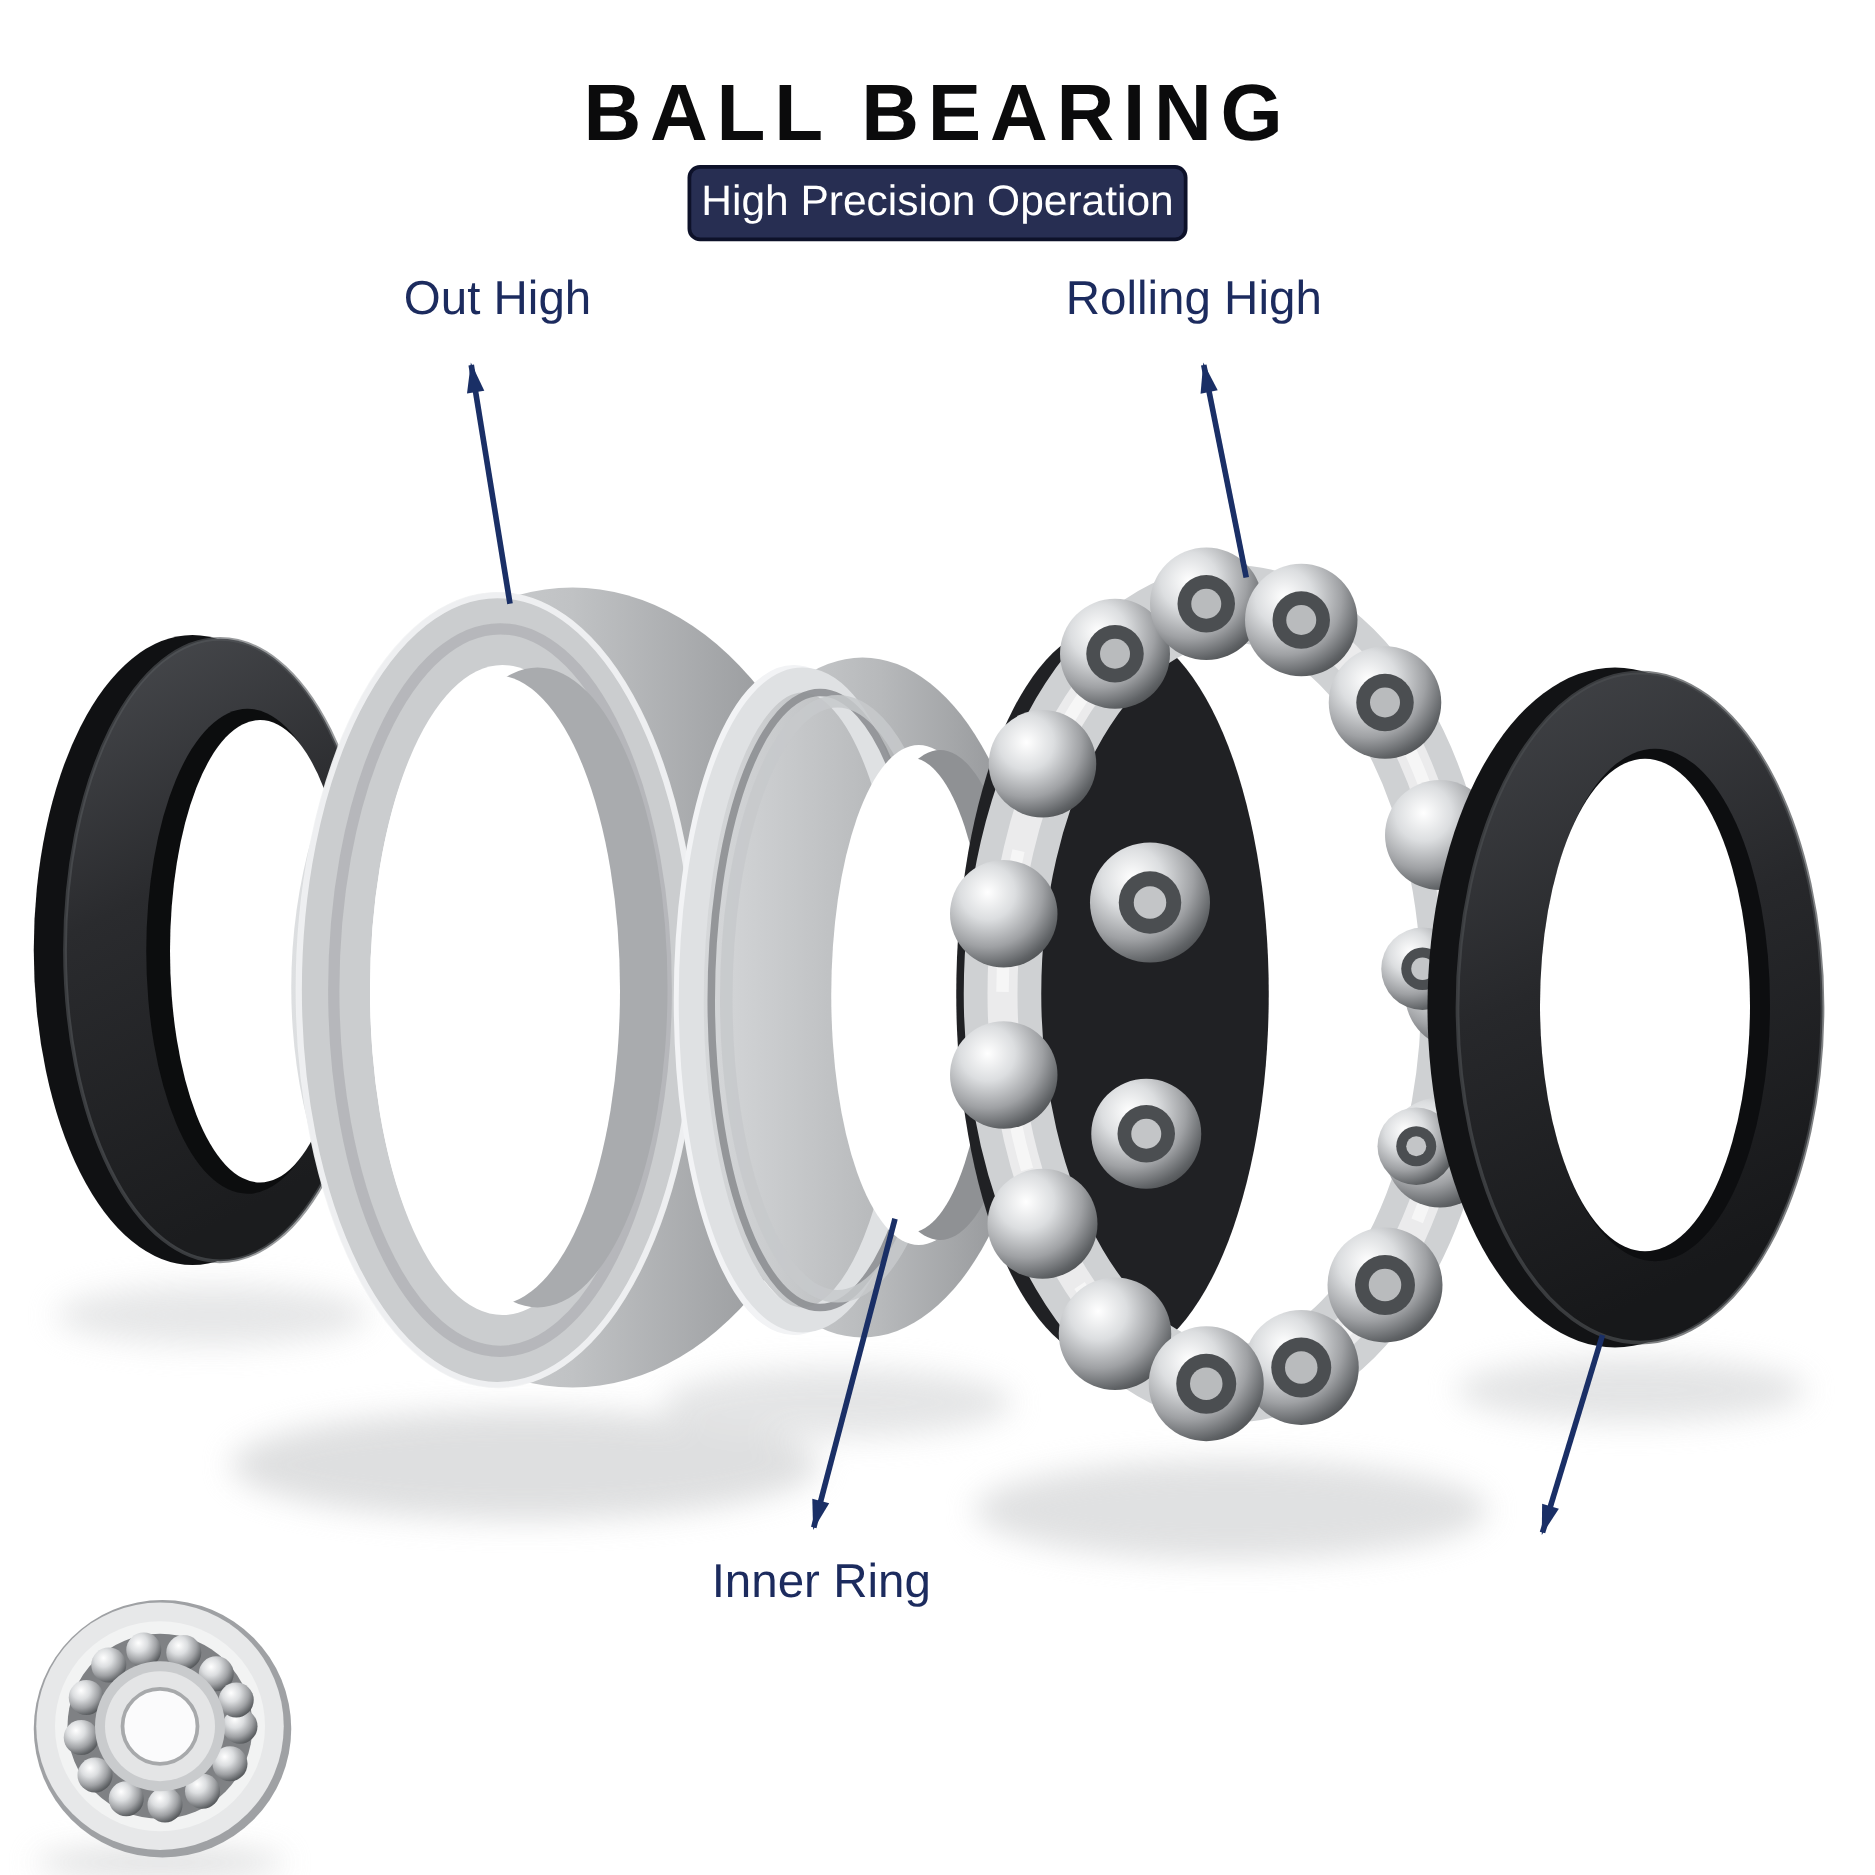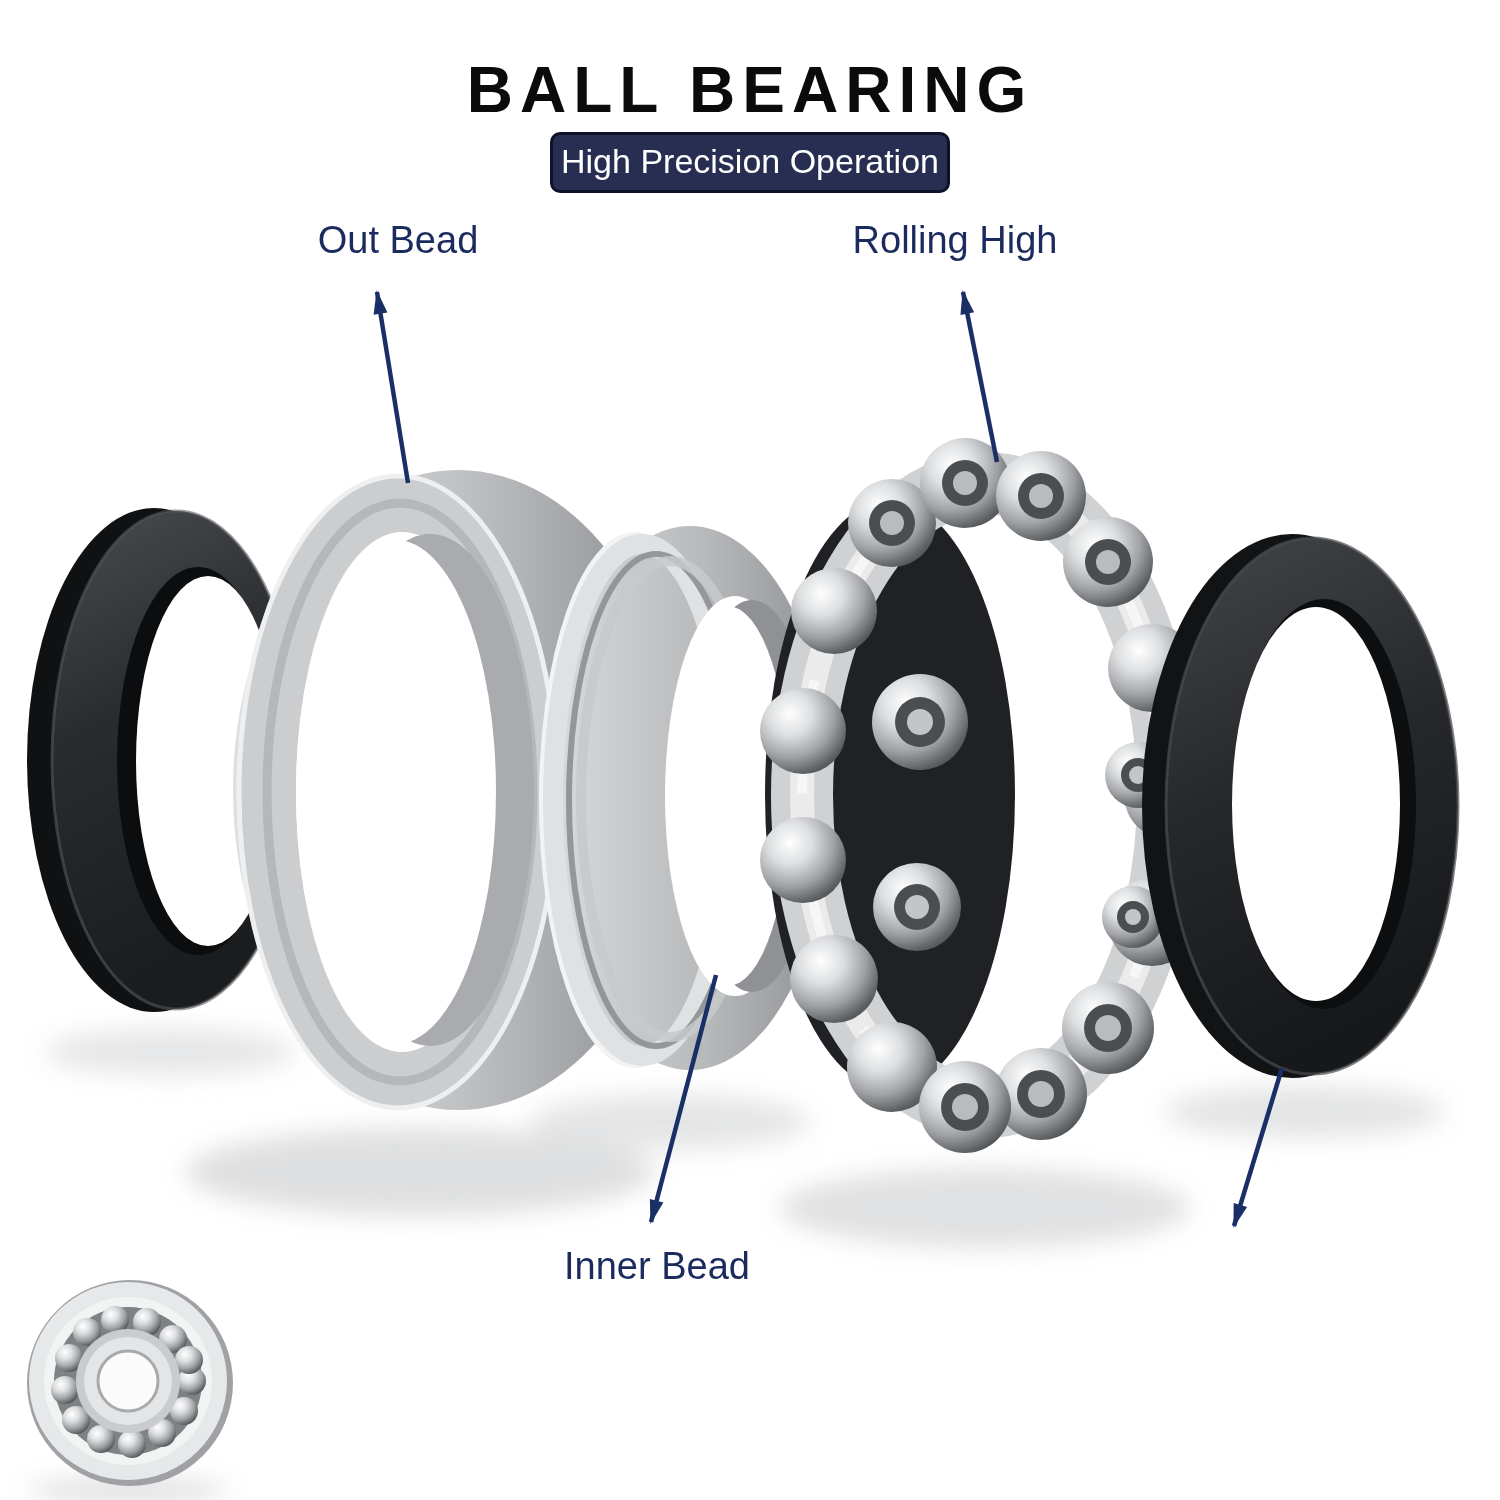--- a/index.html
+++ b/index.html
@@ -195,16 +195,16 @@
     <g>
       <line class="arrow-line" x1="408" y1="483" x2="377" y2="292" marker-end="url(#ah)"></line>
       <line class="arrow-line" x1="997" y1="462" x2="963" y2="292" marker-end="url(#ah)"></line>
       <line class="arrow-line" x1="716" y1="975" x2="651" y2="1222" marker-end="url(#ah)"></line>
       <line class="arrow-line" x1="1282" y1="1068" x2="1234" y2="1226" marker-end="url(#ah)"></line>
     </g>
   </svg>
 
   <div class="title">BALL BEARING</div>
   <div class="badge">High Precision Operation</div>
-  <div class="callout out-ring">Out Bead</div>
+  <div class="callout out-ring">Out High</div>
   <div class="callout rolling-bead">Rolling High</div>
-  <div class="callout inner-ring">Inner Bead</div>
+  <div class="callout inner-ring">Inner Ring</div>
 </div>
 
 </body></html>

